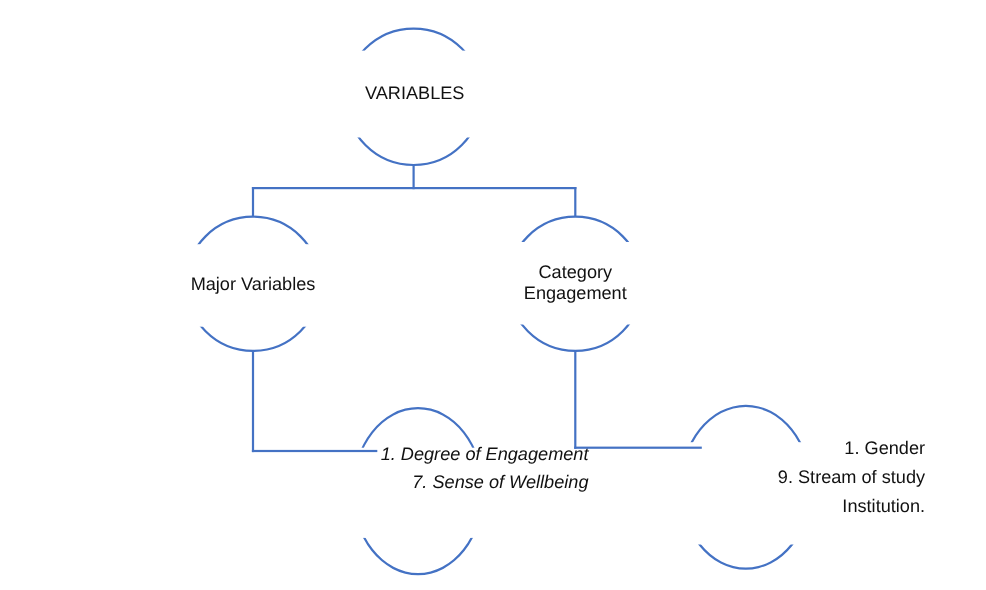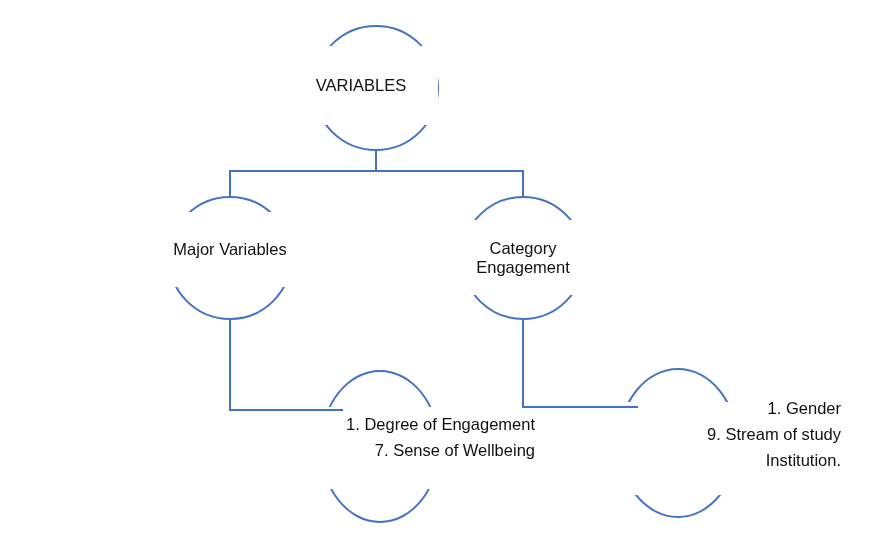--- a/index.html
+++ b/index.html
@@ -49,32 +49,32 @@
     background: transparent;
   }
   .seg {
     position: absolute;
     background: var(--line);
     z-index: 4;
   }
 
   
   .ring-root   { left: 313px; top: 25px;  width: 126px; height: 126px; }
-  .label-root  { left: 284px; top: 46px;  width: 154px; height: 79px; text-align: right; }
+  .label-root  { left: 300px; top: 46px;  width: 154px; height: 79px; text-align: right; }
 
   
   .ring-major    { left: 168px; top: 196px; width: 124px; height: 124px; }
-  .label-major   { left: 152px; top: 212px; width: 156px; height: 75px; }
+  .label-major   { left: 152px; top: 222px; width: 156px; height: 75px; }
   .ring-category  { left: 461px; top: 196px; width: 124px; height: 124px; }
   .label-category { left: 445px; top: 220px; width: 156px; height: 75px; }
 
   
   .ring-leaf-major    { left: 320px; top: 370px; width: 120px; height: 153px; }
   .band-leaf-major    { left: 300px; top: 407px; width: 160px; height: 82px; }
-  .text-leaf-major    { left: 225px; top: 411px; width: 310px; }
+  .text-leaf-major    { left: 225px; top: 400px; width: 310px; font-style: italic; }
   .ring-leaf-category { left: 618px; top: 368px; width: 120px; height: 150px; }
   .band-leaf-category { left: 598px; top: 402px; width: 160px; height: 93px; }
   .text-leaf-category { left: 531px; top: 395px; width: 310px; }
 
   
   .seg-root-stem        { left: 375px; top: 150px; width: 2px;   height: 22px; }
   .seg-branch-bar       { left: 229px; top: 170px; width: 295px; height: 2px; }
   .seg-left-drop        { left: 229px; top: 170px; width: 2px;   height: 27px; }
   .seg-right-drop       { left: 522px; top: 170px; width: 2px;   height: 27px; }
   .seg-major-vert       { left: 229px; top: 319px; width: 2px;   height: 92px; }

